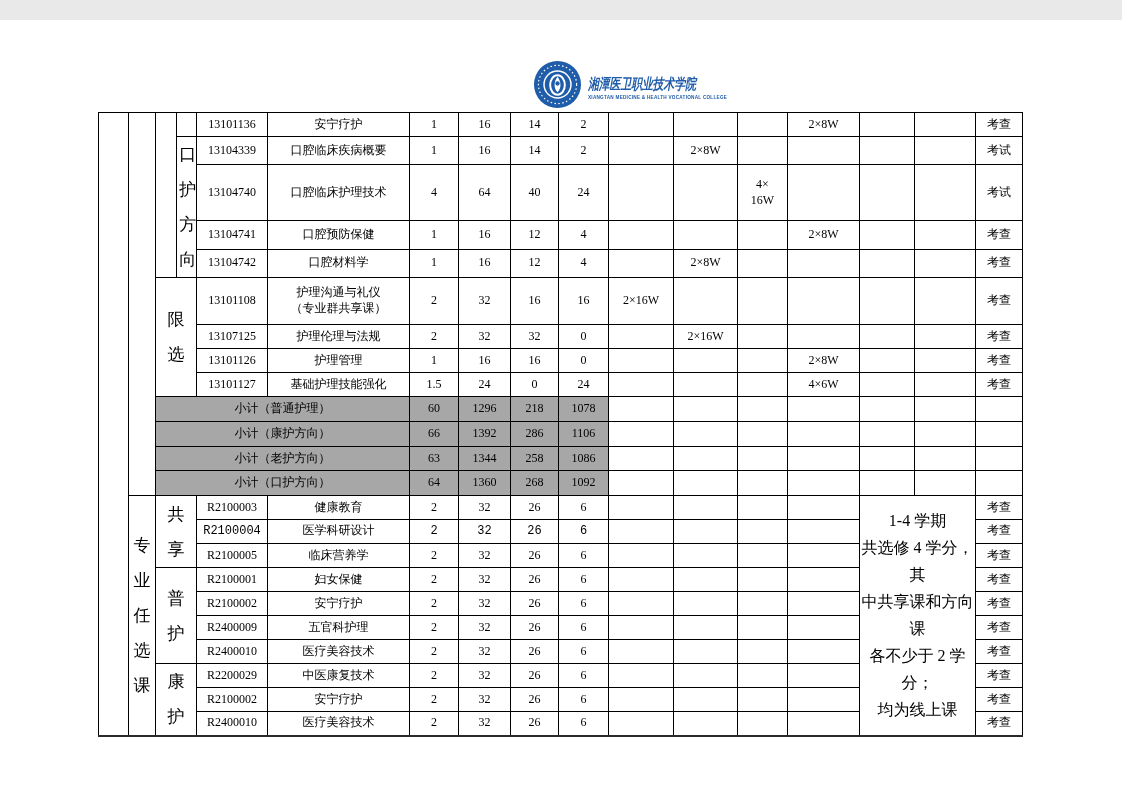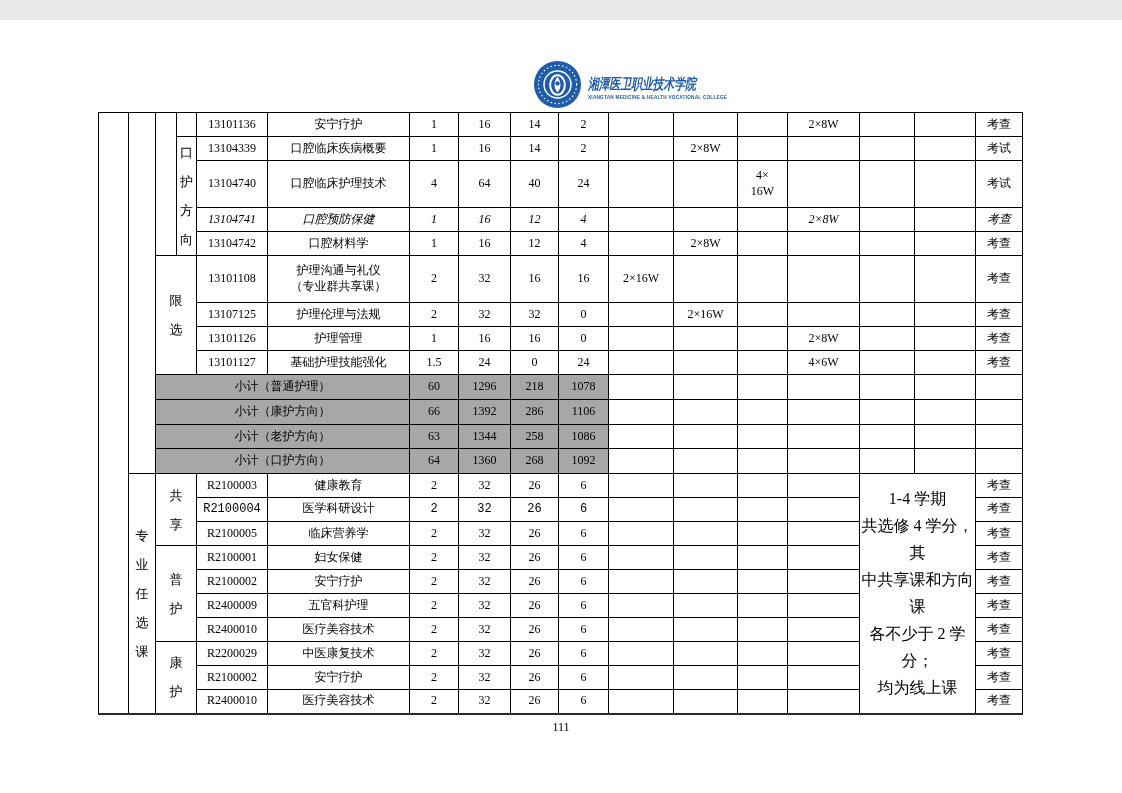--- a/index.html
+++ b/index.html
@@ -24,21 +24,21 @@
   table.ctable{
     position:absolute;left:98px;top:92px;width:924px;
     border-collapse:collapse;table-layout:fixed;
     border:1px solid #000;border-bottom:2px solid #2a2a2a;
   }
   .ctable td{
     border:1px solid #000;padding:0;text-align:center;vertical-align:middle;
     font-size:12px;line-height:1.3;overflow:hidden;
   }
   .pre{white-space:pre-line;}
-  td.v div{width:1.25em;margin:0 auto;line-height:29px;font-size:13px;white-space:normal;word-break:break-all;}
+  td.v div{width:1.25em;margin:0 auto;line-height:35px;font-size:17px;white-space:normal;word-break:break-all;}
   td.subtotal{background:#a7a7a7;}
   td.note-cell{white-space:pre-line;font-size:16px;line-height:27px;}
   
   .pagenum{position:absolute;left:0;right:0;top:700px;text-align:center;font-size:12px;}
 </style>
 </head>
 <body>
 
 <div class="page">
 
@@ -127,21 +127,21 @@
           <td>24</td>
           <td class="pre"></td>
           <td class="pre"></td>
           <td class="pre">4×
 16W</td>
           <td class="pre"></td>
           <td class="pre"></td>
           <td class="pre"></td>
           <td>考试</td>
         </tr>
-        <tr style="height: 24px; font-style: italic;">
+        <tr style="height: 24px;">
           <td>13104741</td>
           <td class="pre">口腔预防保健</td>
           <td>1</td>
           <td>16</td>
           <td>12</td>
           <td>4</td>
           <td class="pre"></td>
           <td class="pre"></td>
           <td class="pre"></td>
           <td class="pre">2×8W</td>
@@ -427,14 +427,13 @@
           <td>6</td>
           <td></td>
           <td></td>
           <td></td>
           <td></td>
           <td>考查</td>
         </tr>
       </tbody>
   </table>
 
-  <div class="pagenum">111</div>
 </div>
 
 </body></html>

